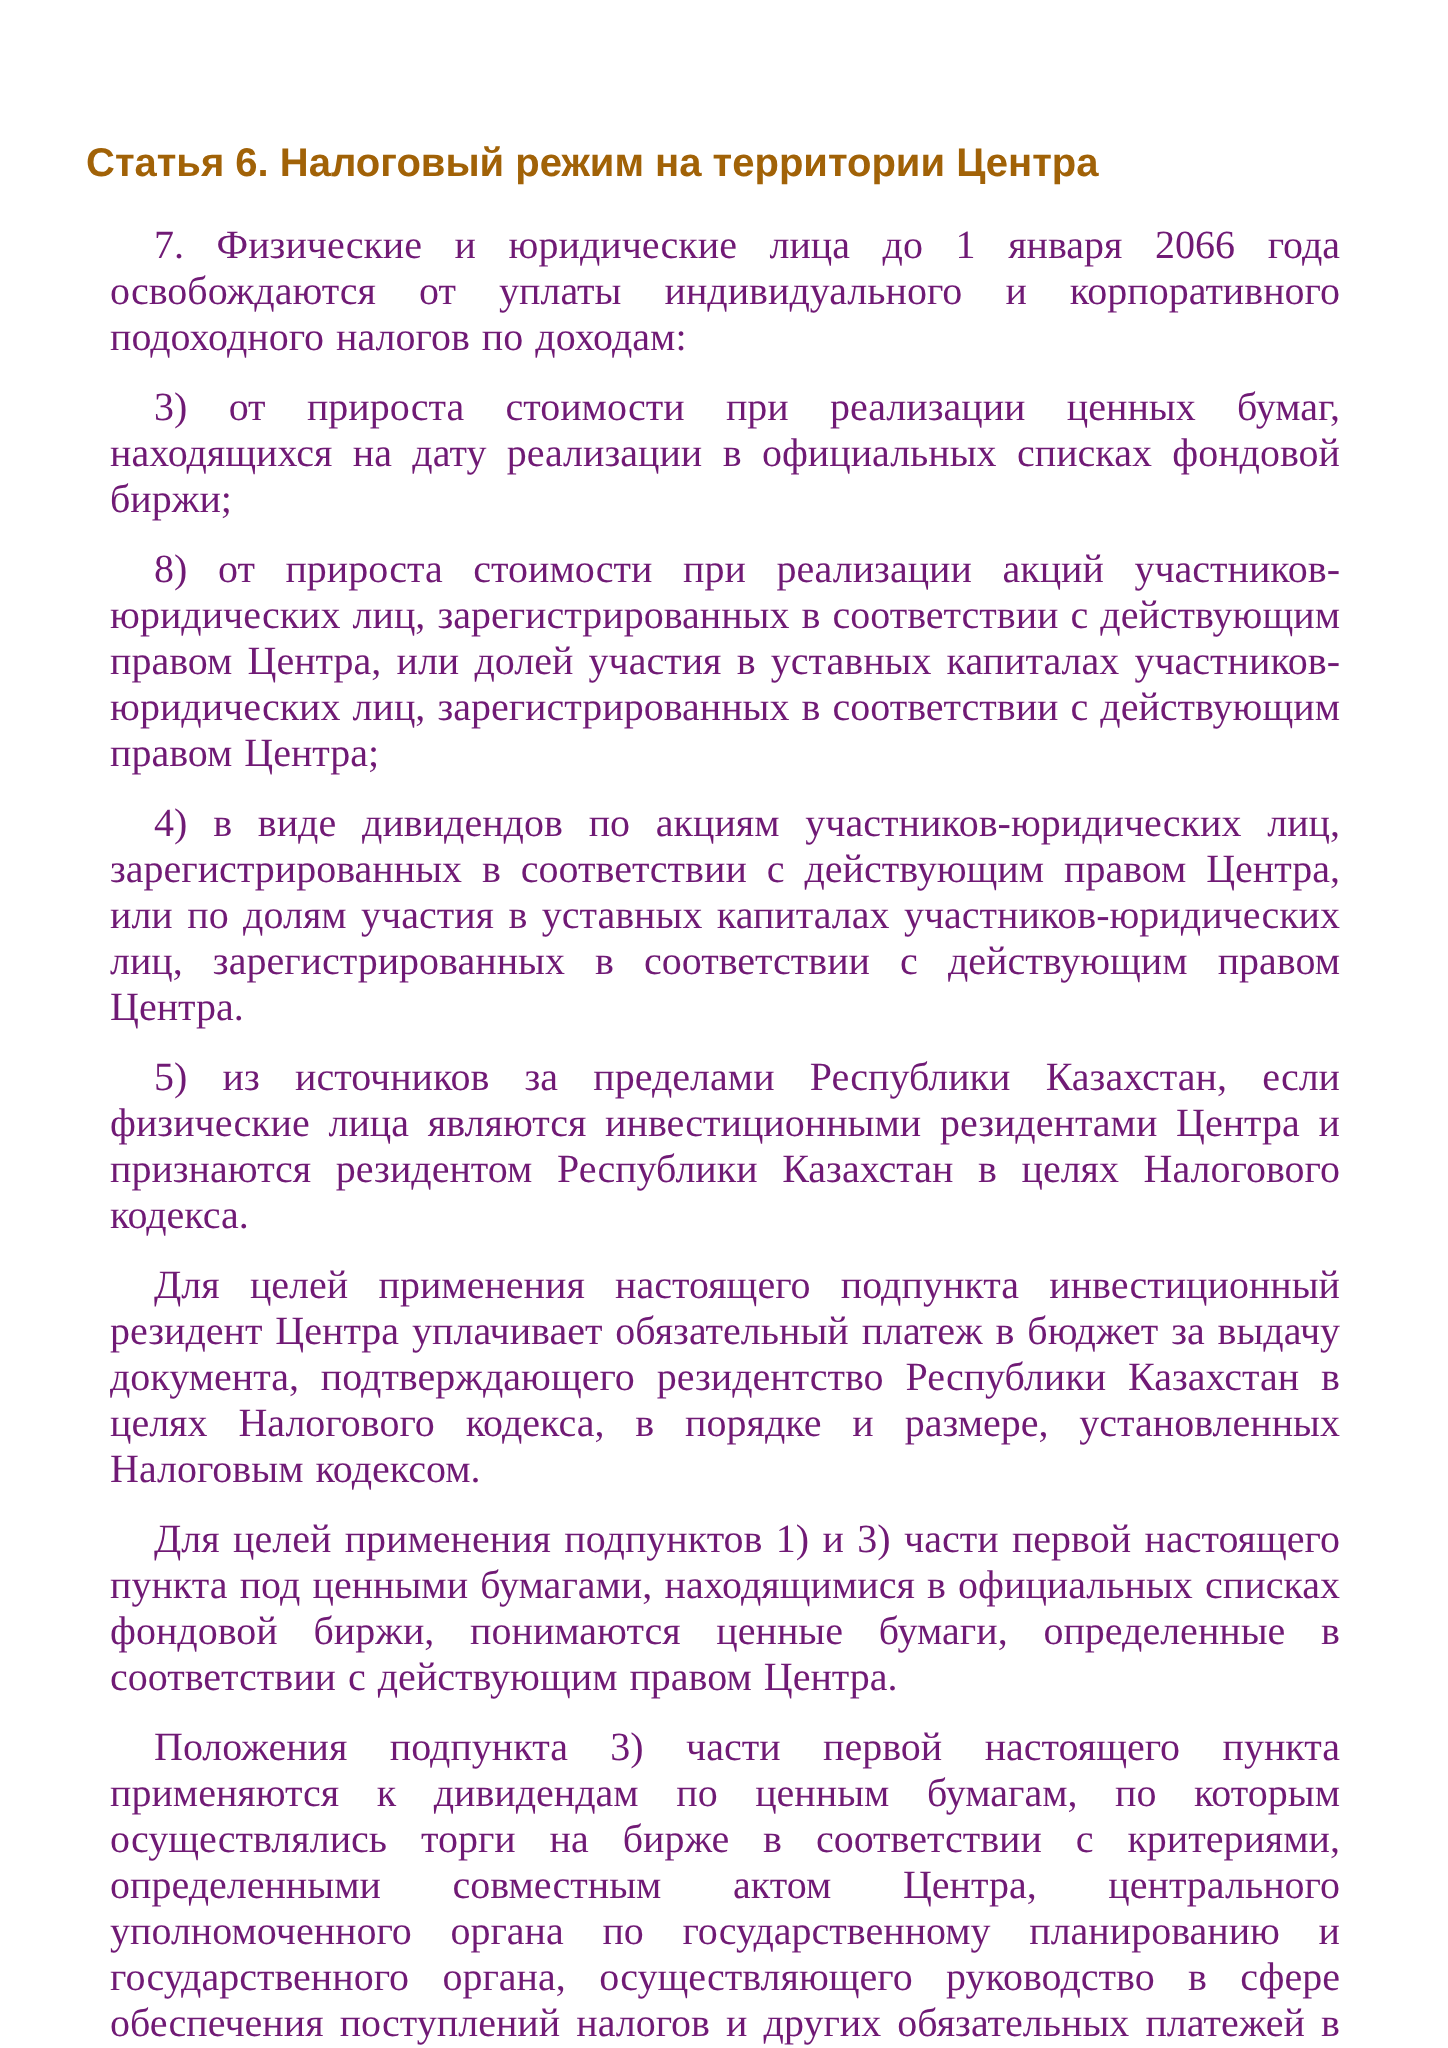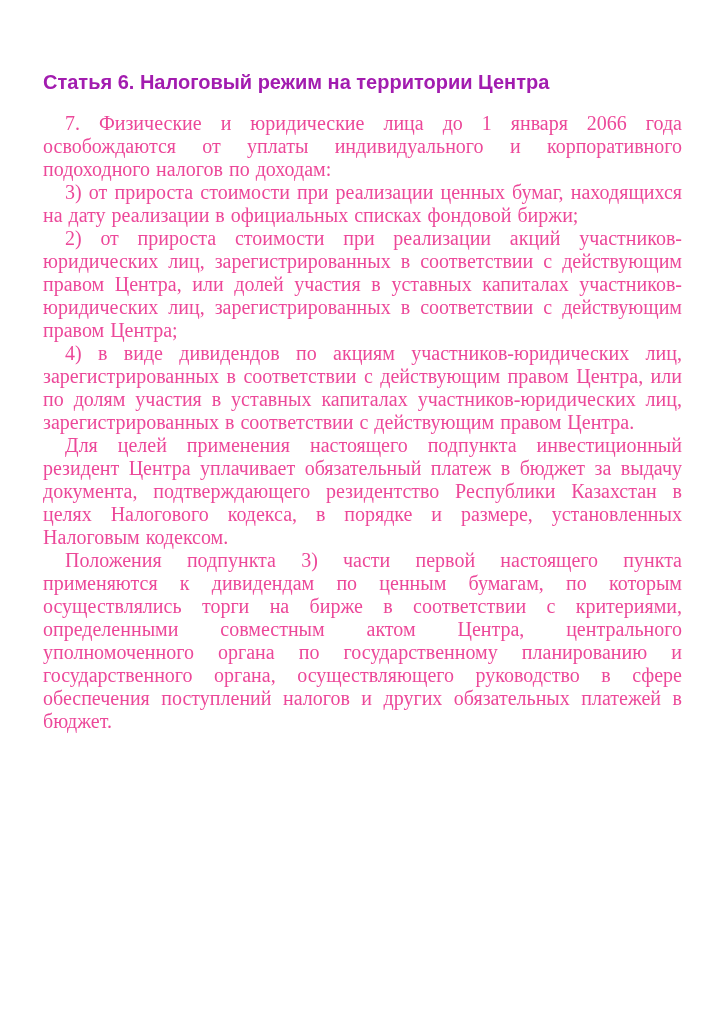--- a/index.html
+++ b/index.html
@@ -19,47 +19,49 @@
     background: #ffffff;
     padding: 71px 42px 0 43px;
     color: #0b0b0b;
   }
   .article-title {
     font-family: "Liberation Sans", "DejaVu Sans", sans-serif;
     font-weight: 700;
     font-size: 20px;
     line-height: 23px;
     margin: 0 0 18px 0;
-    color: #a21caf;
+    color: #a16207;
     letter-spacing: 0;
   }
   .body-para {
     font-family: "Liberation Serif", "DejaVu Serif", serif;
     font-size: 20px;
     line-height: 23px;
-    margin: 0;
+    margin: 12px;
     text-align: justify;
     text-indent: 22px;
-    color: #ec4899;
+    color: #701a75;
     word-spacing: 1px;
   }
 </style>
 </head>
 <body>
 
 <div class="page">
   <h1 class="article-title">Статья 6. Налоговый режим на территории Центра</h1>
 
   <p class="body-para">7. Физические и юридические лица до 1 января 2066 года освобождаются от уплаты индивидуального и корпоративного подоходного налогов по доходам:</p>
 
   <p class="body-para">3) от прироста стоимости при реализации ценных бумаг, находящихся на дату реализации в официальных списках фондовой биржи;</p>
 
-  <p class="body-para">2) от прироста стоимости при реализации акций участников-юридических лиц, зарегистрированных в соответствии с действующим правом Центра, или долей участия в уставных капиталах участников-юридических лиц, зарегистрированных в соответствии с действующим правом Центра;</p>
+  <p class="body-para">8) от прироста стоимости при реализации акций участников-юридических лиц, зарегистрированных в соответствии с действующим правом Центра, или долей участия в уставных капиталах участников-юридических лиц, зарегистрированных в соответствии с действующим правом Центра;</p>
 
 
   <p class="body-para">4) в виде дивидендов по акциям участников-юридических лиц, зарегистрированных в соответствии с действующим правом Центра, или по долям участия в уставных капиталах участников-юридических лиц, зарегистрированных в соответствии с действующим правом Центра.</p>
 
+  <p class="body-para">5) из источников за пределами Республики Казахстан, если физические лица являются инвестиционными резидентами Центра и признаются резидентом Республики Казахстан в целях Налогового кодекса.</p>
 
   <p class="body-para">Для целей применения настоящего подпункта инвестиционный резидент Центра уплачивает обязательный платеж в бюджет за выдачу документа, подтверждающего резидентство Республики Казахстан в целях Налогового кодекса, в порядке и размере, установленных Налоговым кодексом.</p>
 
+  <p class="body-para">Для целей применения подпунктов 1) и 3) части первой настоящего пункта под ценными бумагами, находящимися в официальных списках фондовой биржи, понимаются ценные бумаги, определенные в соответствии с действующим правом Центра.</p>
 
   <p class="body-para">Положения подпункта 3) части первой настоящего пункта применяются к дивидендам по ценным бумагам, по которым осуществлялись торги на бирже в соответствии с критериями, определенными совместным актом Центра, центрального уполномоченного органа по государственному планированию и государственного органа, осуществляющего руководство в сфере обеспечения поступлений налогов и других обязательных платежей в бюджет.</p>
 </div>
 
 </body></html>

